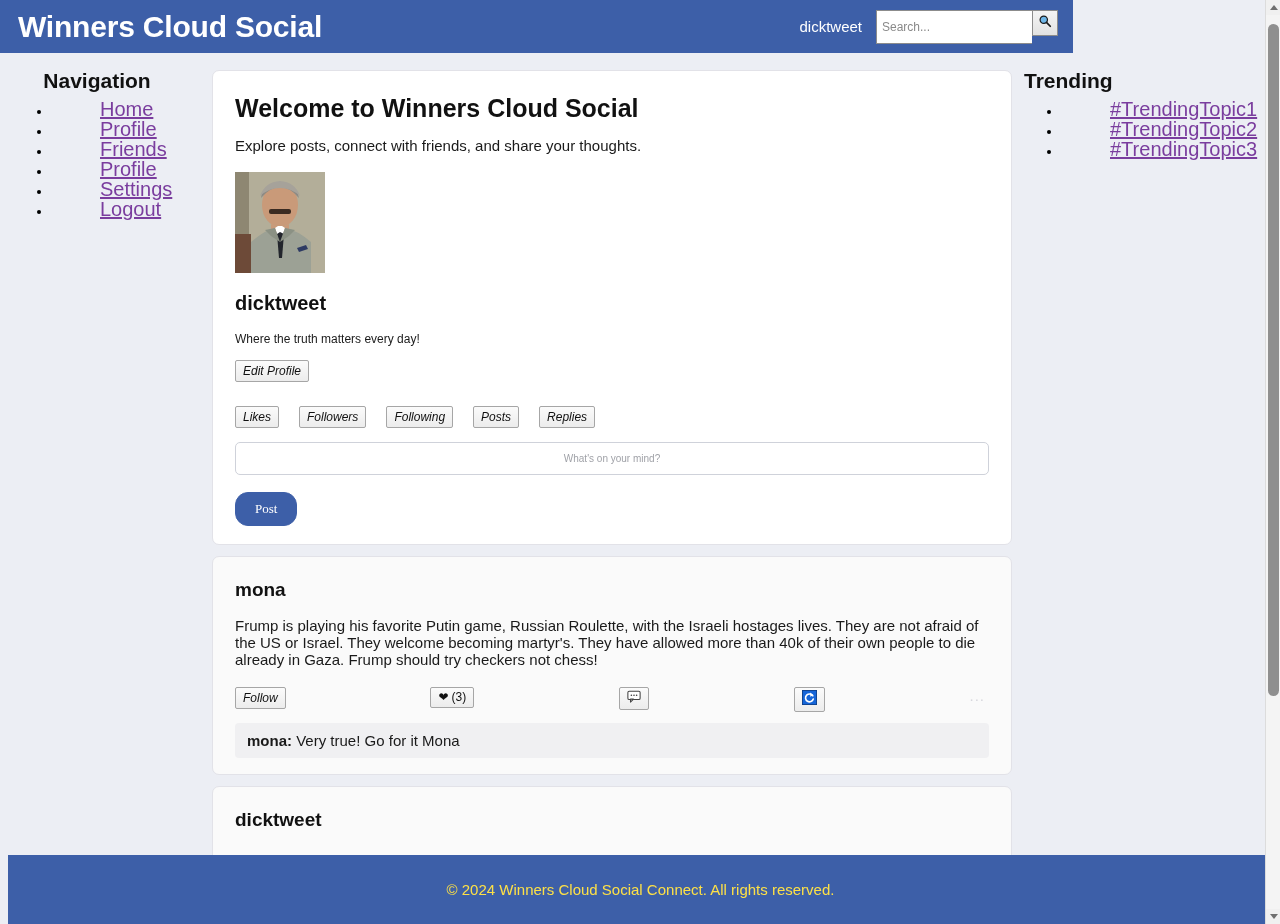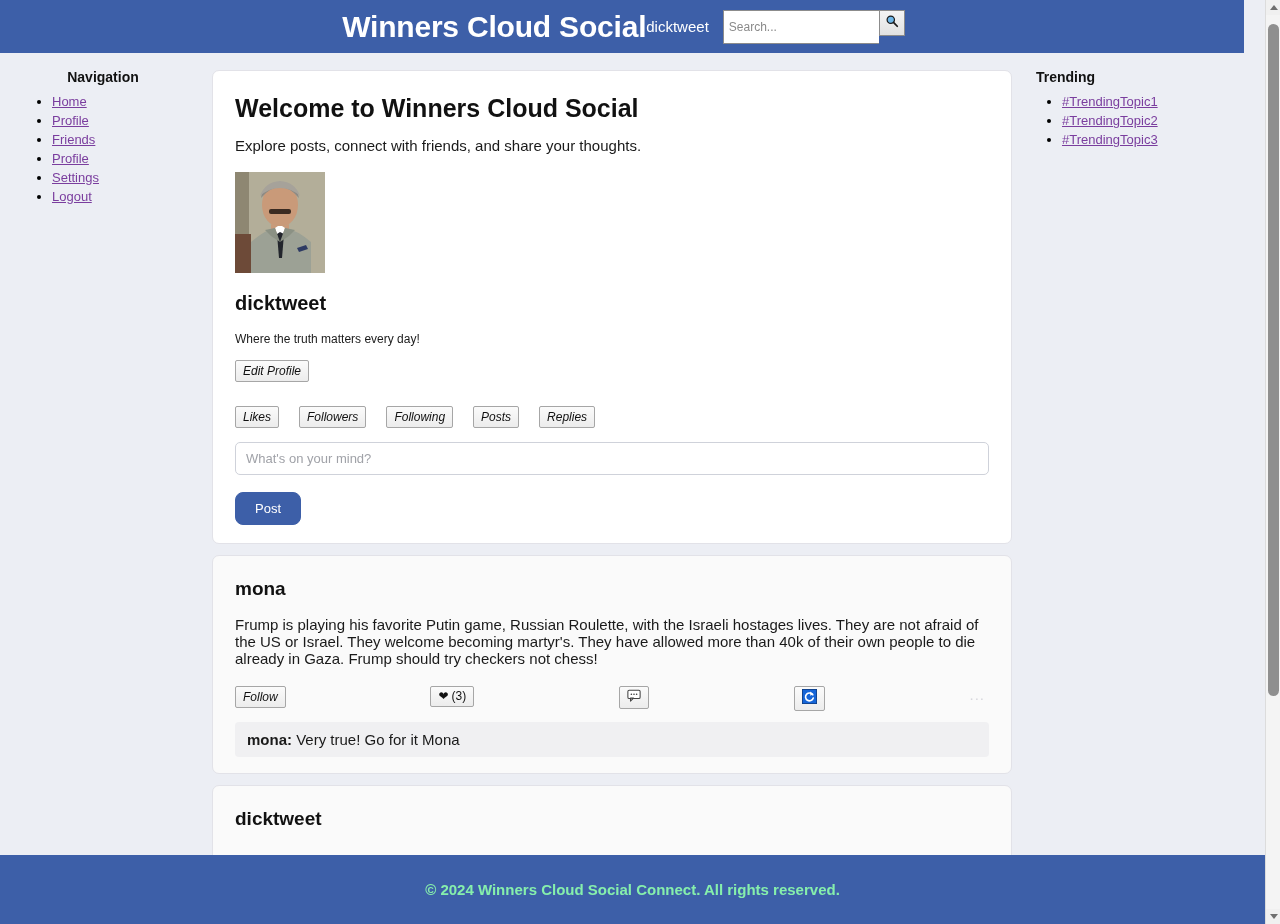--- a/index.html
+++ b/index.html
@@ -15,25 +15,25 @@
     position: relative;
     width: 1280px; height: 924px;
     background: #eceef4;
     overflow: hidden;
   }
 
   
   .site-header {
     position: absolute;
     top: 0; left: 0;
-    width: 1244px; height: 53px;
+    width: 1073px; height: 53px;
     background: #3d5fa8;
     display: flex;
     align-items: center;
-    justify-content: center;
+    justify-content: space-between;
     padding: 0 15px 0 18px;
   }
   .brand {
     color: #ffffff;
     font-size: 30px;
     font-weight: bold;
     letter-spacing: -0.2px;
     white-space: nowrap;
   }
   .header-right {
@@ -87,44 +87,44 @@
     flex: 1 1 auto;
     padding: 17px 0 0 0;
   }
   .col-trend {
     width: 253px;
     flex: 0 0 253px;
     padding: 16px 0 0 12px;
   }
 
   .panel-title {
-    font-size: 14px;
+    font-size: 21px;
     font-weight: bold;
     color: #111;
     margin: 0 0 7px 0;
-    padding-left: 12px;
   }
   .col-nav .panel-title { text-align: center; padding-right: 18px; }
 
   ul.linklist {
     margin: 0;
     padding-left: 38px;
     list-style: disc;
   }
   .col-nav ul.linklist { padding-left: 52px; }
   ul.linklist li {
     line-height: 18px;
     margin: 0;
     color: #000;
   }
   ul.linklist li::marker { color: #000; font-size: 14px; }
   ul.linklist a {
     color: #7a3d9e;
     text-decoration: underline;
-    font-size: 13px;
+    font-size: 20px;
+    margin-left: 48px;
   }
 
   
   .card {
     background: #ffffff;
     border: 1px solid #e2e2e8;
     border-radius: 7px;
     margin: 0 0 11px 0;
     padding: 14px 22px 18px 22px;
   }
@@ -183,34 +183,35 @@
   }
 
   .compose-input {
     display: block;
     width: 100%;
     height: 33px;
     border: 1px solid #cfd2da;
     border-radius: 5px;
     padding: 0 10px;
     font-family: "Liberation Sans", sans-serif;
-    font-size: 13px;
+    font-size: 10px;
     color: #737373;
     background: #fff;
     outline: none;
     margin: 11px 0 0 0;
+    text-align: center;
   }
   .compose-input::placeholder { color: #a0a2a8; }
   .post-btn {
     margin: 17px 0 0 0;
     background: #3d5fa8;
     border: 1px solid #3d5fa8;
-    border-radius: 8px;
+    border-radius: 13px;
     color: #ffffff;
-    font-family: Liberation Sans, sans-serif;
+    font-family: Liberation Serif, serif;
     font-size: 13px;
     padding: 8px 19px;
     cursor: pointer;
   }
 
   .post-author {
     font-size: 19px;
     font-weight: bold;
     color: #111;
     margin: 0 0 16px 0;
@@ -256,29 +257,28 @@
     border-radius: 4px;
     padding: 9px 12px;
     font-size: 15px;
     color: #1a1a1a;
   }
   .comment-user { font-weight: bold; }
 
   
   .site-footer {
     position: absolute;
-    left: 0; bottom: 0;
+    left: 8px; bottom: 0;
     width: 1265px; height: 69px;
     background: #3d5fa8;
-    color: #86efac;
+    color: #fde047;
     display: flex;
     align-items: center;
     justify-content: center;
     font-size: 15px;
-    font-weight: bold;
   }
 
   
   .scrollbar {
     position: absolute;
     top: 0; right: 0;
     width: 15px; height: 924px;
     background: #f4f4f4;
     border-left: 1px solid #dcdcdc;
   }

